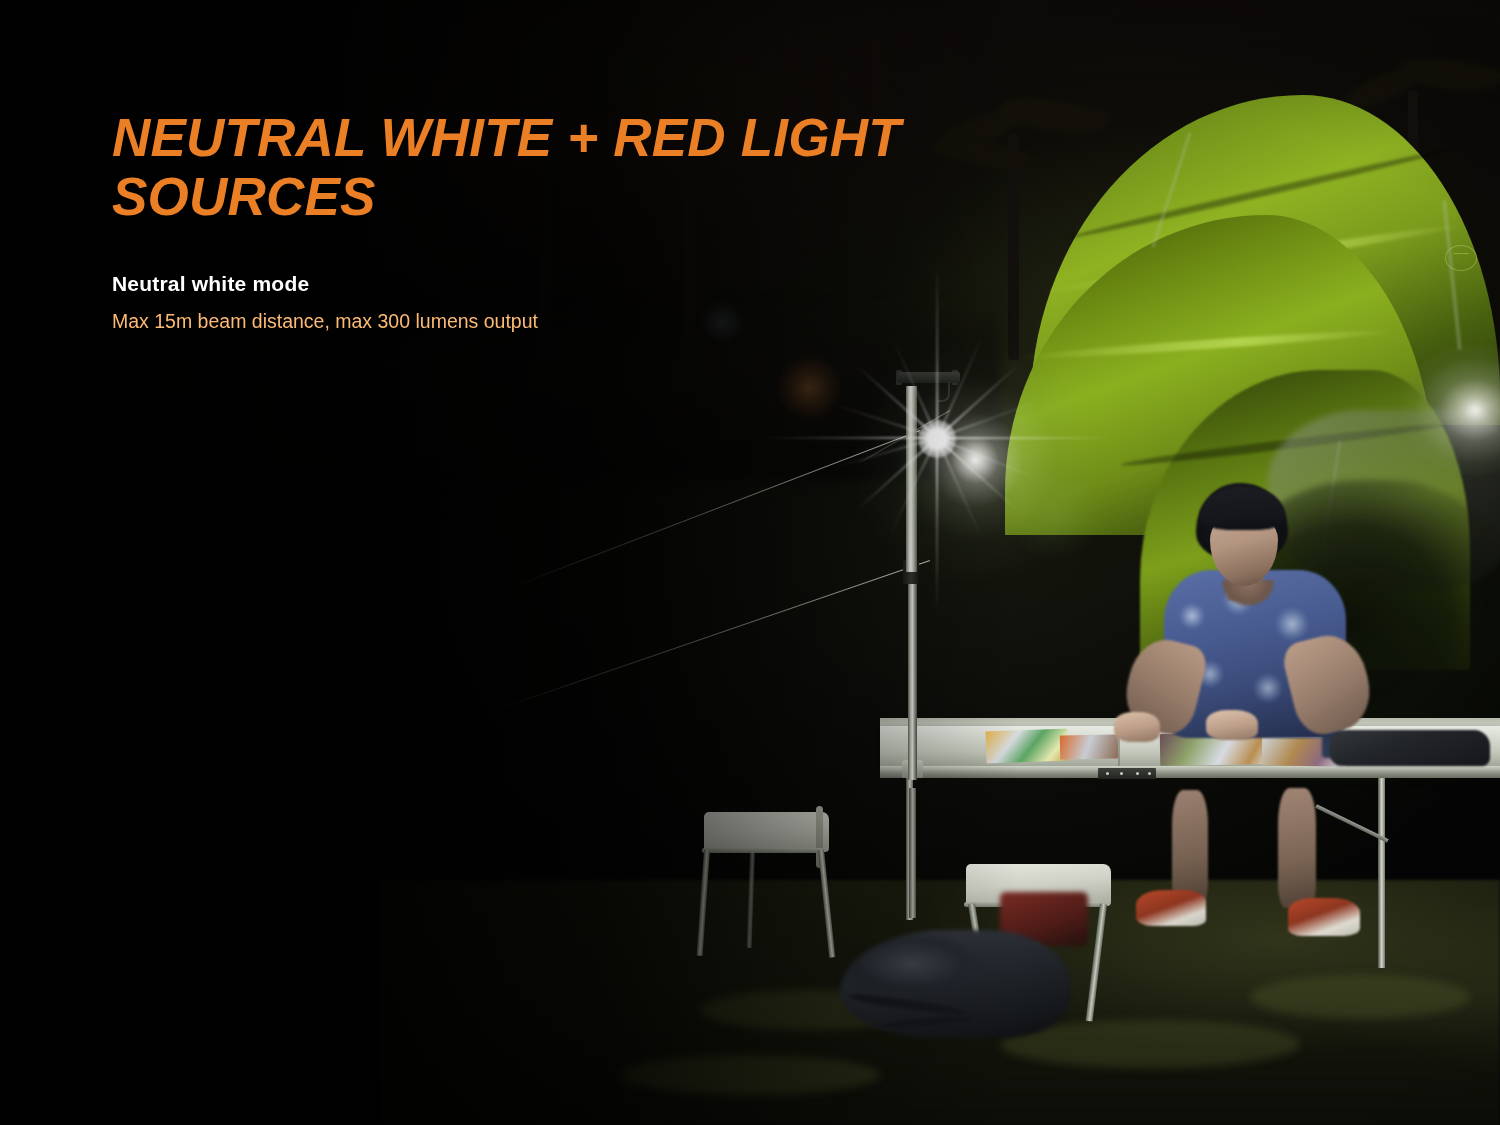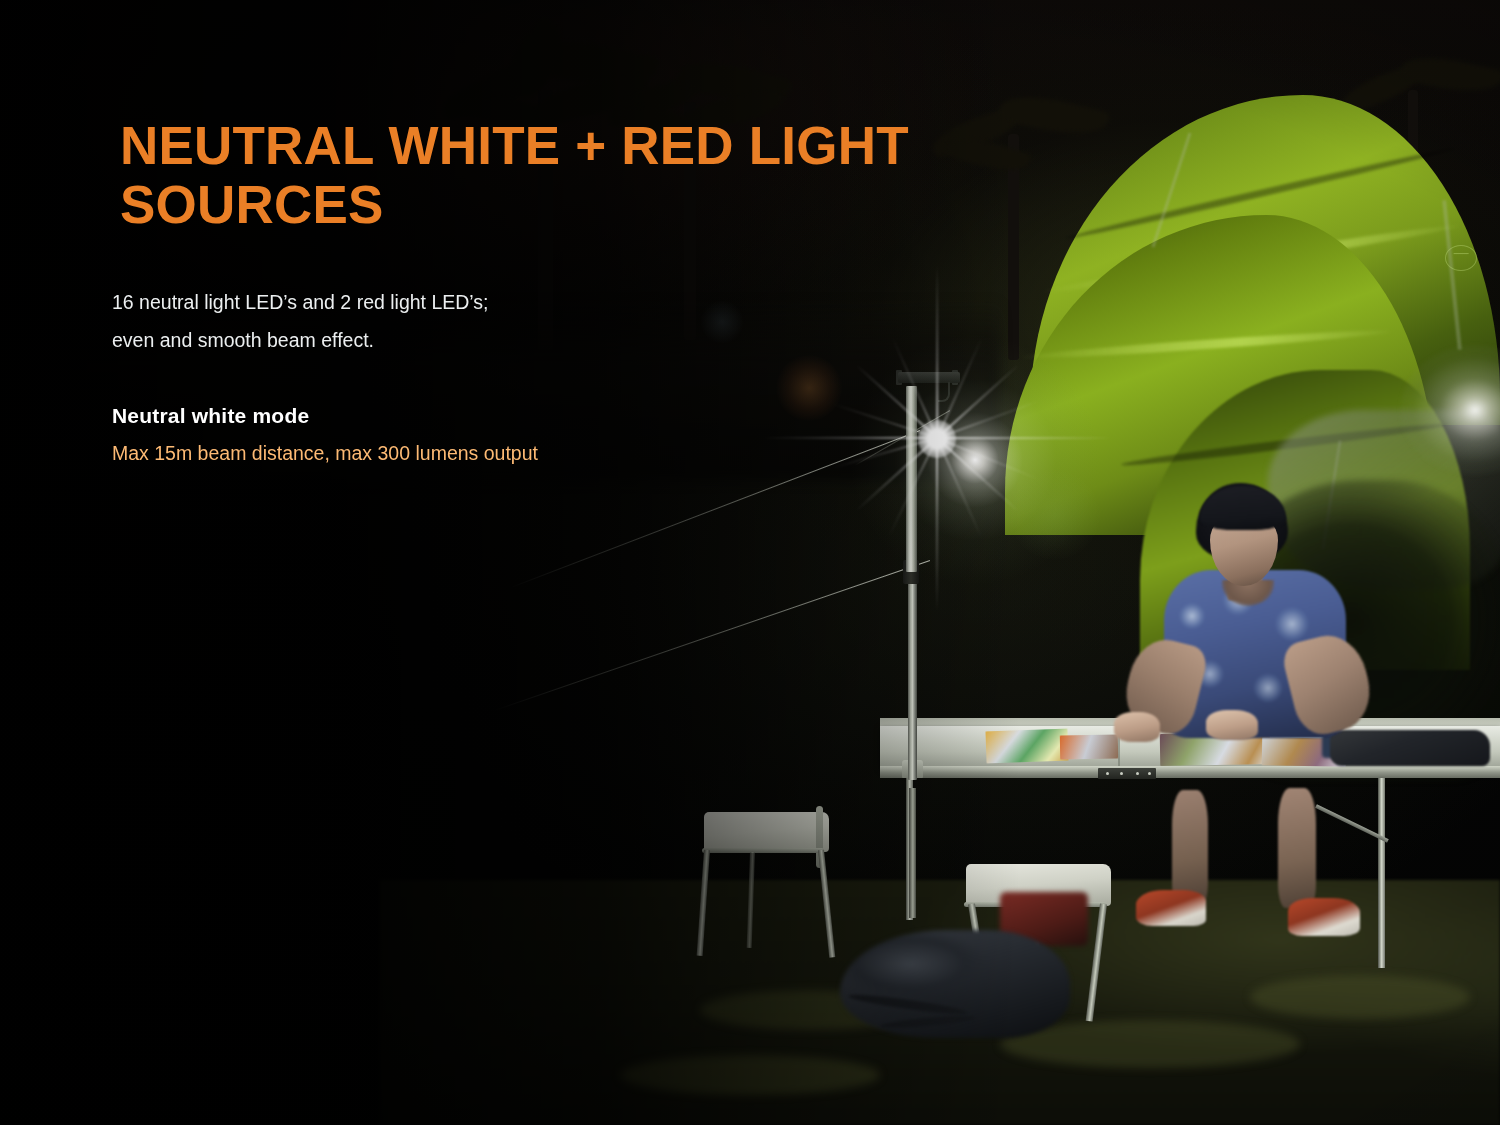--- a/index.html
+++ b/index.html
@@ -424,23 +424,24 @@
     top: 108px;
     width: 830px;
     z-index: 40;
   }
   .headline {
     color: #ea7f26;
     font-size: 53px;
     font-weight: 700;
     line-height: 1.12;
     letter-spacing: 0.2px;
-    margin: 8px;
+    margin: 0;
     text-transform: uppercase;
     white-space: pre-line;
+    font-style: italic;
   }
   .body-block {
     margin-top: 48px;
     color: #eceff0;
     font-size: 19.5px;
     line-height: 1.95;
     font-weight: 400;
   }
   .body-line { margin: 0; }
   .mode-block { margin-top: 45px; }
@@ -625,24 +626,20 @@
     <div class="flare" style="left:1010px;top:470px;width:90px;height:90px;background:radial-gradient(circle, rgba(140,180,90,0.14) 0%, rgba(0,0,0,0) 72%);"></div>
 
     <div class="layer vignette-left"></div>
     <div class="layer vignette-edges"></div>
   </div>
 
   <div class="content">
     <h1 class="headline">NEUTRAL WHITE + RED LIGHT
 SOURCES</h1>
 
-    <div class="body-block">
-      <p class="body-line">16 neutral light LED’s and 2 red light LED’s;</p>
-      <p class="body-line">even and smooth beam effect.</p>
-    </div>
 
     <div class="mode-block">
       <p class="mode-title">Neutral white mode</p>
       <p class="mode-desc">Max 15m beam distance, max 300 lumens output</p>
     </div>
   </div>
 
 </div>
 
 </body></html>

